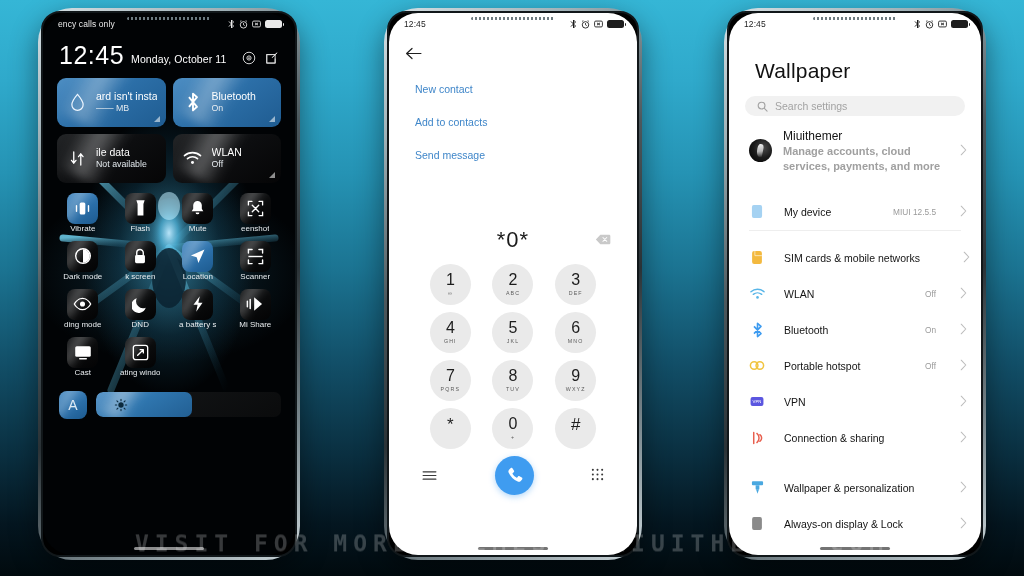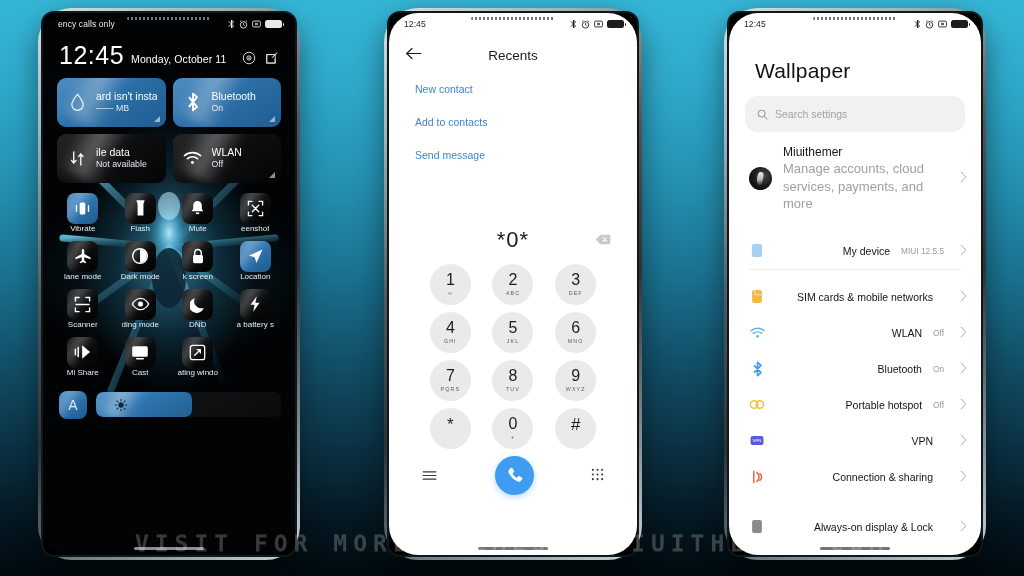--- a/index.html
+++ b/index.html
@@ -14,21 +14,21 @@
   .phone {
     position: absolute;
     border-radius: 34px;
     background: linear-gradient(145deg,#d8e2e6 0%, #9fb0b6 18%, #4c585d 40%, #2a3236 60%, #7d8b91 82%, #cbd6da 100%);
     padding: 3px;
     box-shadow: 0 10px 28px rgba(0,0,0,.45);
   }
   .phone-inner {
     position: relative;
     width: 100%; height: 100%;
-    border-radius: 13px;
+    border-radius: 19px;
     background: #000;
     overflow: hidden;
     border: 2px solid #11171a;
   }
   .screen {
     position: absolute; inset: 0;
     border-radius: 29px;
     overflow: hidden;
   }
   .speaker {
@@ -193,40 +193,40 @@
   .callbtn {
     width: 39px; height: 39px; border-radius: 50%; background: #3f9cf0;
     display: flex; align-items: center; justify-content: center;
     box-shadow: 0 2px 6px rgba(63,156,240,.4);
   }
 
   
   #p3screen { position: absolute; inset: 0; background: #fff; color: #111; overflow: hidden; }
   .st-title { font-size: 21px; font-weight: 400; color: #111; padding: 24px 0 0 26px; letter-spacing: .2px; }
   .st-search {
-    margin: 13px 16px 0 16px; height: 36px; border-radius: 13px; background: #f1f1f1;
+    margin: 13px 16px 0 16px; height: 20px; border-radius: 13px; background: #f1f1f1;
     display: flex; align-items: center; gap: 7px; padding: 0 12px;
   }
   .st-search-ph { font-size: 10.5px; color: #a3a3a3; }
   .st-acct { display: flex; align-items: center; gap: 11px; padding: 12px 14px 11px 20px; }
   .st-avatar {
     width: 23px; height: 23px; border-radius: 50%; flex: 0 0 23px;
     background: radial-gradient(circle at 62% 38%, #4b4b4b 0%, #1b1b1b 48%, #000 100%);
     position: relative; overflow: hidden;
   }
   .st-avatar::after {
     content:''; position: absolute; left: 36%; top: 22%; width: 26%; height: 58%;
     background: linear-gradient(160deg, #f2f2f2 0%, #b9b9b9 55%, rgba(255,255,255,0) 100%);
     transform: rotate(12deg); border-radius: 40% 40% 10% 60%;
   }
   .st-acct-txt { flex: 1; min-width: 0; }
   .st-acct-n { font-size: 12px; color: #141414; line-height: 1.35; }
-  .st-acct-s { font-size: 13px; color: #a0a0a0; line-height: 1.35; }
+  .st-acct-s { font-size: 11px; color: #a0a0a0; line-height: 1.35; font-weight: bold; }
   .st-div { height: 1px; background: #eeeeee; margin: 0 20px; }
-  .st-row { display: flex; align-items: center; gap: 11px; padding: 9px 14px 9px 20px; text-align: right; }
+  .st-row { display: flex; align-items: center; gap: 19px; padding: 9px 14px 9px 20px; }
   .st-ico { width: 16px; flex: 0 0 16px; display: flex; align-items: center; justify-content: center; }
   .st-lb { flex: 1; font-size: 10.5px; color: #141414; white-space: nowrap; }
   .st-val { font-size: 8.3px; color: #9a9a9a; margin-right: 5px; white-space: nowrap; }
   .chev { color: #b6b6b6; }
   .st-gap { height: 9px; }
   .st-gap.big { height: 14px; }
 
   
   .watermark {
     position: absolute; left: 0; right: 0; bottom: 20px; text-align: center;
@@ -397,28 +397,20 @@
               <svg width="17" height="17" viewBox="0 0 18 18">
                   <path d="M1.5 5.2 V1.5 H5.2 M12.8 1.5 H16.5 V5.2 M16.5 12.8 V16.5 H12.8 M5.2 16.5 H1.5 V12.8" stroke="#fff" stroke-width="1.4" fill="none" stroke-linecap="round"></path>
                   <path d="M5.6 5.6 L12.4 12.4 M12.4 5.6 L5.6 12.4" stroke="#fff" stroke-width="1.4" stroke-linecap="round"></path>
                 </svg>
             </span>
             <span class="qs-lb">eenshot</span>
           </div>
 
           <div class="qs">
             <span class="qs-ic off">
-              <svg width="18" height="17" viewBox="0 0 19 18">
-                  <path d="M9.5 1 c.9 0 1.3 .9 1.3 1.9 v3.4 l6.7 3.8 v1.7 l-6.7-2.1 v3.6 l2 1.5 v1.4 l-3.3-1 -3.3 1 v-1.4 l2-1.5 V9.7 L1.5 11.8 V10.1 L8.2 6.3 V2.9 C8.2 1.9 8.6 1 9.5 1 Z" fill="#fff"></path>
-                </svg>
-            </span>
-            <span class="qs-lb">lane mode</span>
-          </div>
-          <div class="qs">
-            <span class="qs-ic off">
               <svg width="18" height="18" viewBox="0 0 18 18">
                   <circle cx="9" cy="9" r="7.3" stroke="#fff" stroke-width="1.4" fill="none"></circle>
                   <path d="M9 2.2 a6.8 6.8 0 0 1 0 13.6 Z" fill="#fff"></path>
                 </svg>
             </span>
             <span class="qs-lb">Dark mode</span>
           </div>
           <div class="qs">
             <span class="qs-ic off">
               <svg width="14" height="17" viewBox="0 0 15 18">
@@ -546,21 +538,20 @@
             <span class="battery l"></span>
           </span>
         </div>
 
         <div class="dlr-top">
           <span class="dlr-back">
             <svg width="17" height="13" viewBox="0 0 18 14">
                 <path d="M17 7 H2 M7.4 1.6 L1.6 7 L7.4 12.4" stroke="#1f1f1f" stroke-width="1.3" fill="none" stroke-linecap="round" stroke-linejoin="round"></path>
               </svg>
           </span>
-          <span class="dlr-title">Recents</span>
         </div>
 
         <div class="dlr-links">
           <span class="dlr-link">New contact</span>
           <span class="dlr-link">Add to contacts</span>
           <span class="dlr-link">Send message</span>
         </div>
 
         <div class="dlr-numwrap">
           <span class="dlr-num">*0*</span>
@@ -800,20 +791,34 @@
           </span>
           <span class="st-lb">Connection &amp; sharing</span>
           <span class="st-val"></span>
           <span class="chev"><svg width="7" height="12" viewBox="0 0 8 13">
                 <path d="M1.4 1 L6.6 6.5 L1.4 12" stroke="#bcbcbc" stroke-width="1.2" fill="none" stroke-linecap="round" stroke-linejoin="round"></path>
               </svg></span>
         </div>
 
         <div class="st-gap big"></div>
 
+        <div class="st-row">
+          <span class="st-ico">
+            <svg width="13" height="15" viewBox="0 0 14 16">
+                <rect x="1" y="1.2" width="12" height="4.4" rx="1" fill="#4aa8e0"></rect>
+                <rect x="5" y="5.6" width="4" height="4.4" fill="#4aa8e0"></rect>
+                <path d="M5.4 10 H8.6 L7 14.6 Z" fill="#4aa8e0"></path>
+              </svg>
+          </span>
+          <span class="st-lb">Wallpaper &amp; personalization</span>
+          <span class="st-val"></span>
+          <span class="chev"><svg width="7" height="12" viewBox="0 0 8 13">
+                <path d="M1.4 1 L6.6 6.5 L1.4 12" stroke="#bcbcbc" stroke-width="1.2" fill="none" stroke-linecap="round" stroke-linejoin="round"></path>
+              </svg></span>
+        </div>
 
         <div class="st-row">
           <span class="st-ico">
             <svg width="12" height="15" viewBox="0 0 13 16">
                 <rect x="1.2" y="1" width="10.6" height="14" rx="2" fill="#8a8a8a"></rect>
               </svg>
           </span>
           <span class="st-lb">Always-on display &amp; Lock</span>
           <span class="st-val"></span>
           <span class="chev"><svg width="7" height="12" viewBox="0 0 8 13">

